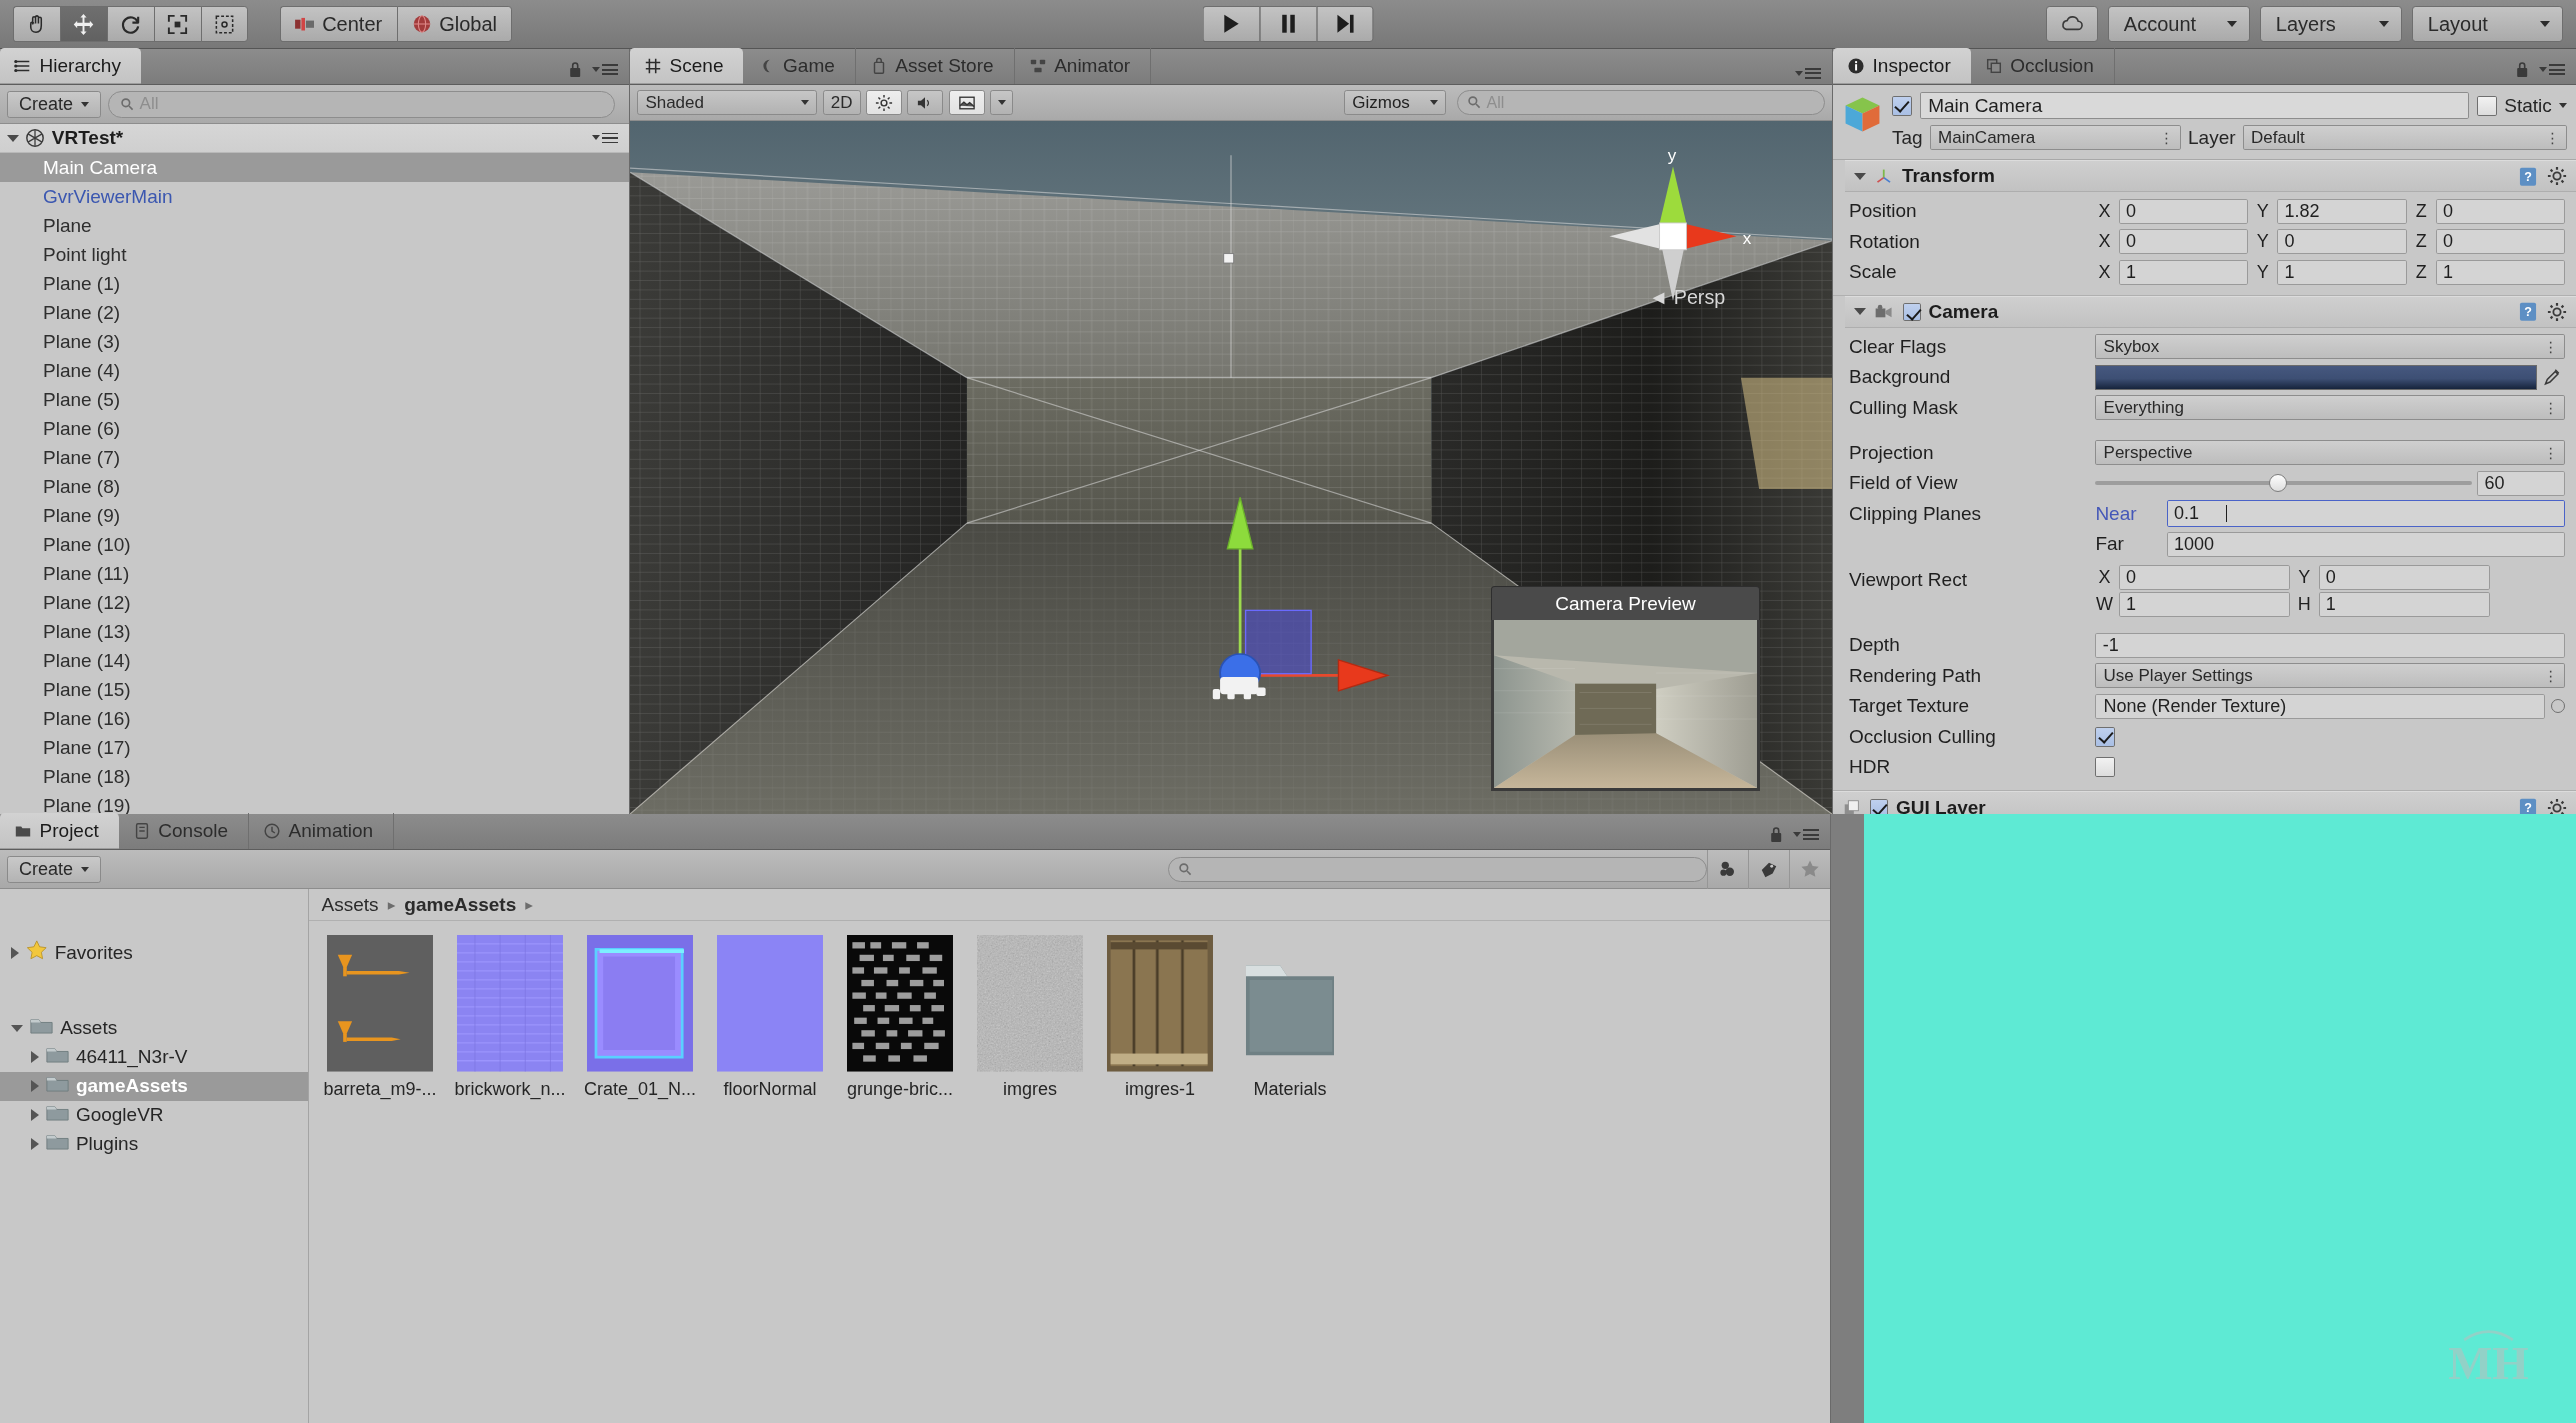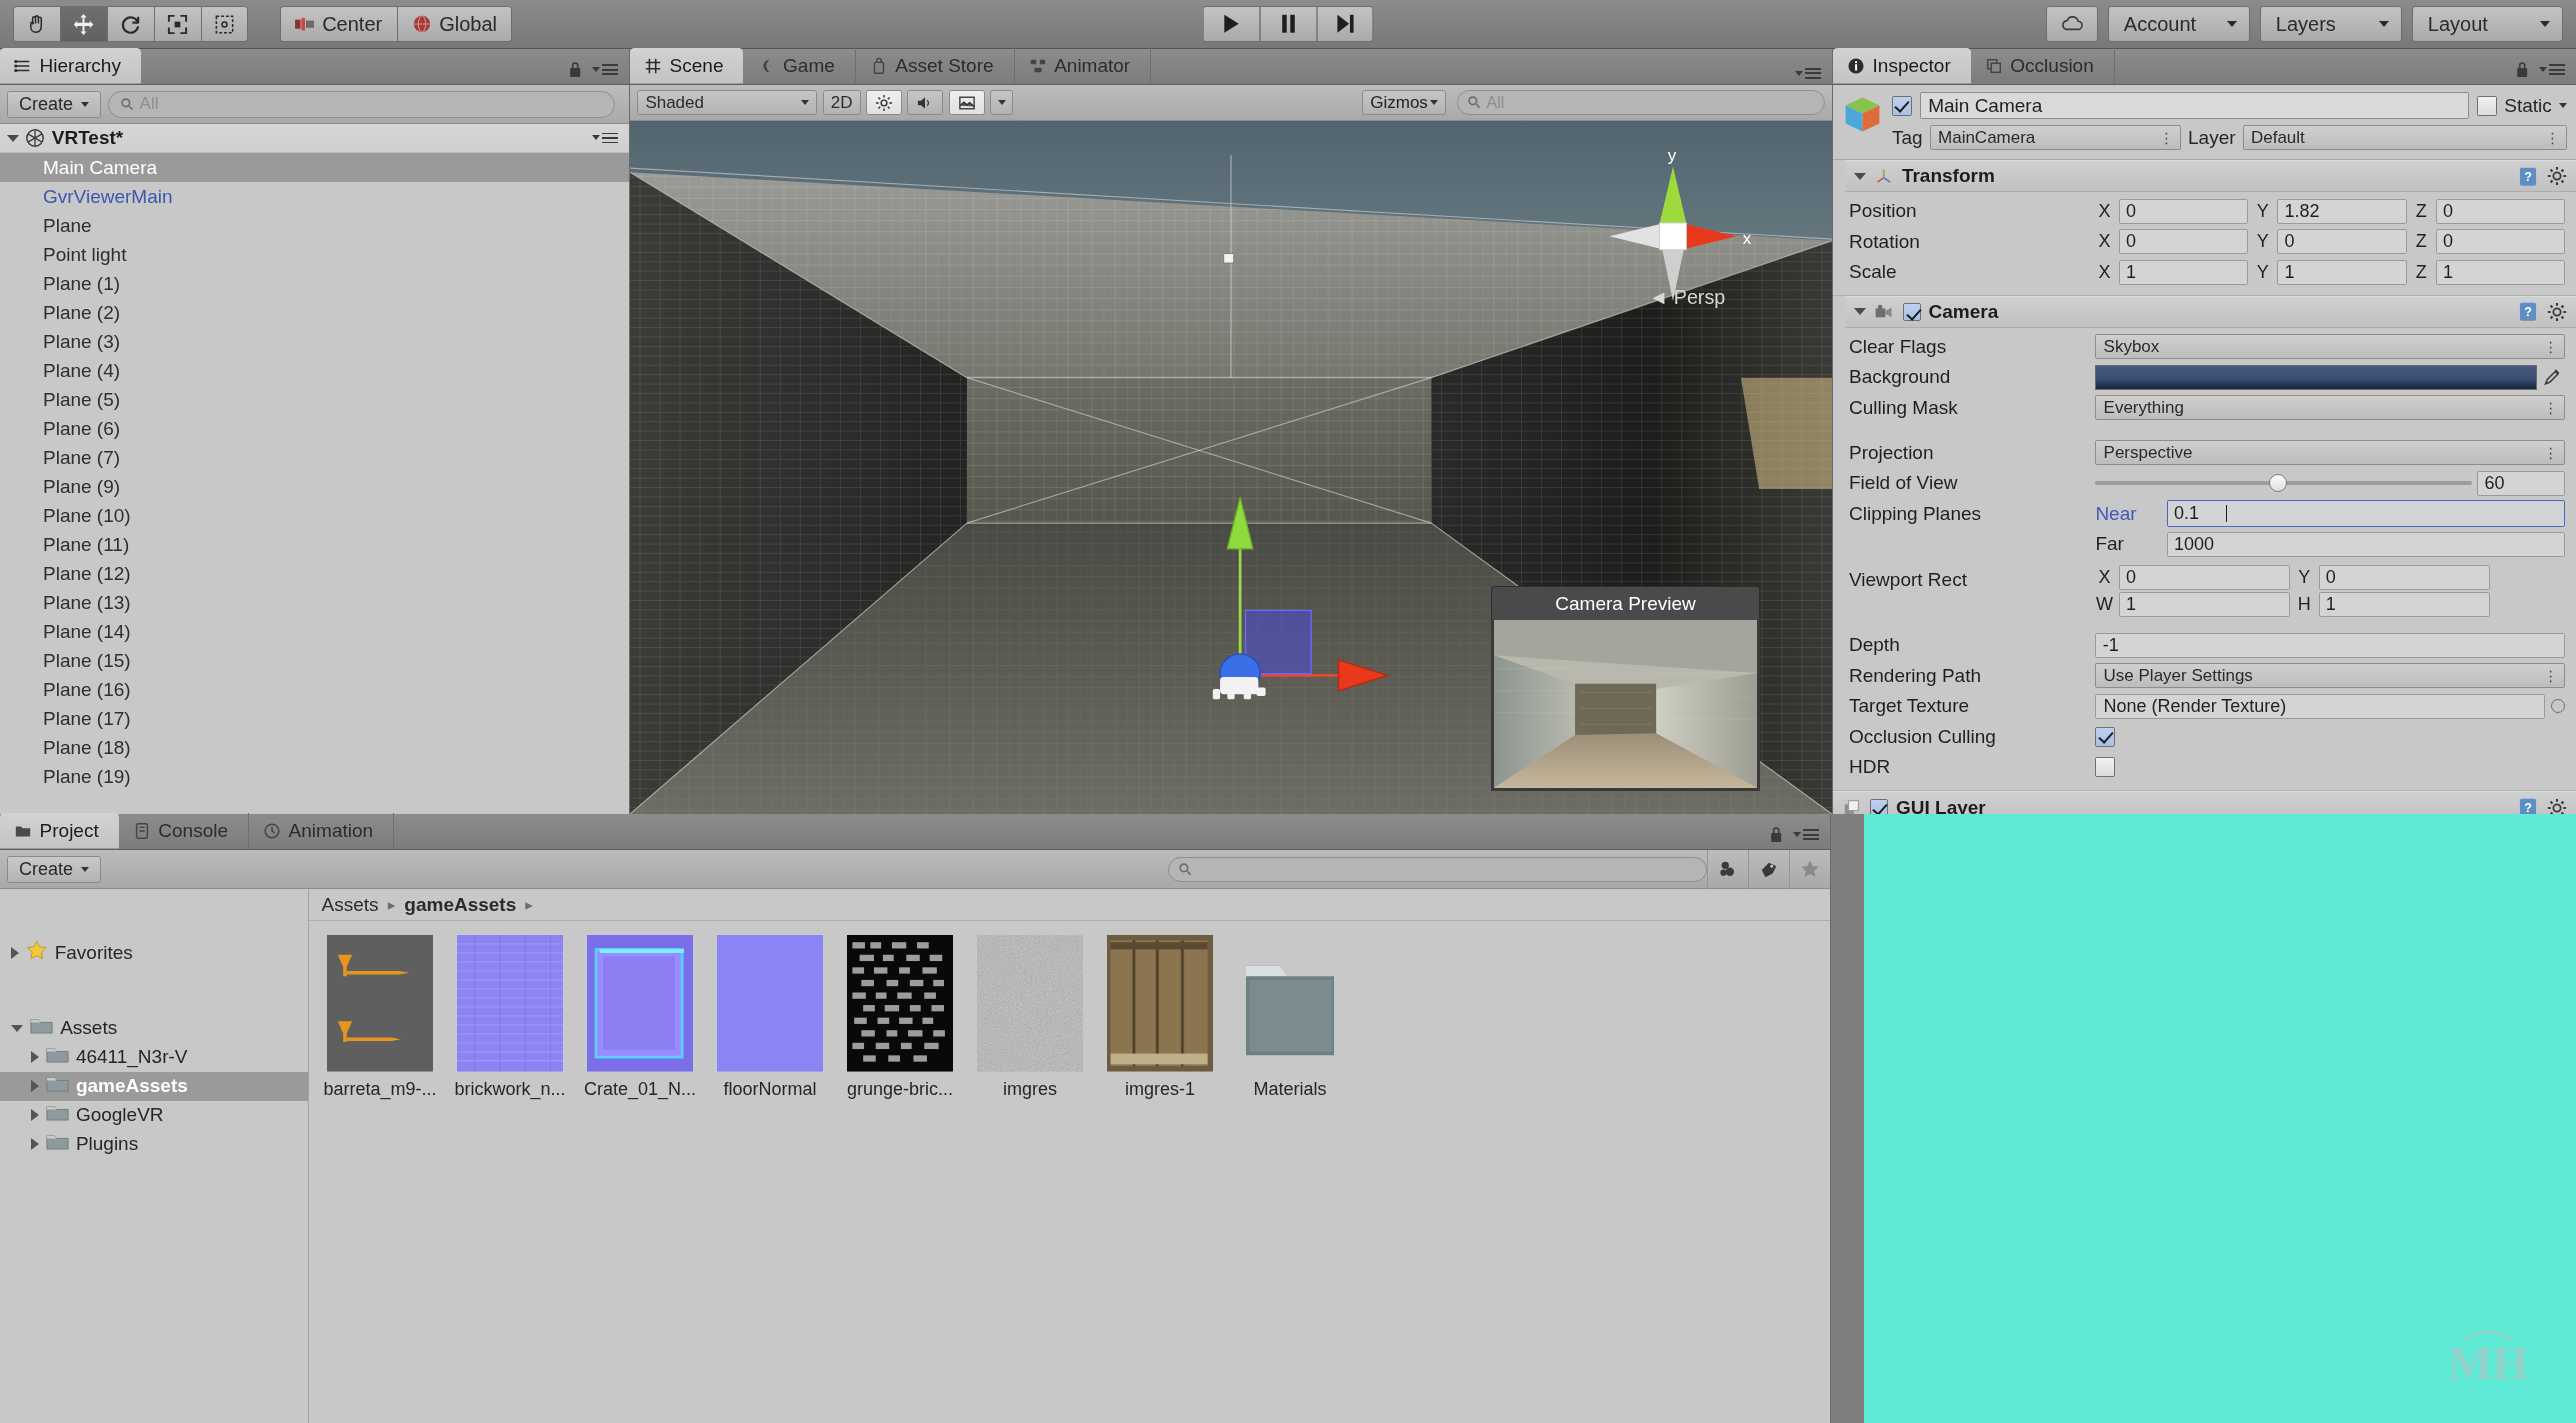--- a/index.html
+++ b/index.html
@@ -143,21 +143,21 @@
     border:0.9px solid #8a8a8a;border-radius:2.7px;
     display:flex;align-items:center;padding:0 7.2px;color:#2b2b2b;
   }
   .stbtn{
     height:25px;min-width:36px;background:linear-gradient(#c6c6c6,#b2b2b2);
     border:0.9px solid #8a8a8a;border-radius:2.7px;
     display:flex;align-items:center;justify-content:center;color:#2b2b2b;padding:0 7.2px;
   }
   .stbtn.lit{ background:linear-gradient(#eee,#e2e2e2); }
   .stspacer{ flex:1; }
-  .gizsel{ height:25px;background:linear-gradient(#c6c6c6,#b2b2b2);border:0.9px solid #8a8a8a;border-radius:2.7px;display:flex;align-items:center;gap:2px;padding:0 7.2px;}
+  .gizsel{ height:25px;background:linear-gradient(#c6c6c6,#b2b2b2);border:0.9px solid #8a8a8a;border-radius:2.7px;display:flex;align-items:center;gap:20px;padding:0 7.2px;}
   .gsearch{
     width:368px;height:25px;background:#b5b5b5;border:0.9px solid #8d8d8d;border-radius:12.6px;
     display:flex;align-items:center;padding:0 9px;gap:5.4px;color:#8e8e8e;font-size:16px;margin-left:5.4px;
   }
   .viewport{ flex:1; position:relative; overflow:hidden; background:#000; }
 
   
   .inspector{ width:743px; flex:0 0 743px; background:#c8c8c8; }
   .inspbody{ flex:1; overflow:hidden; }
   .insphead{
@@ -476,20 +476,23 @@
               <span>Plane (4)</span>
             </div>
             <div class="hrow">
               <span>Plane (5)</span>
             </div>
             <div class="hrow">
               <span>Plane (6)</span>
             </div>
             <div class="hrow">
               <span>Plane (7)</span>
+            </div>
+            <div class="hrow">
+              <span>Plane (8)</span>
             </div>
             <div class="hrow">
               <span>Plane (9)</span>
             </div>
             <div class="hrow">
               <span>Plane (10)</span>
             </div>
             <div class="hrow">
               <span>Plane (11)</span>
             </div>

